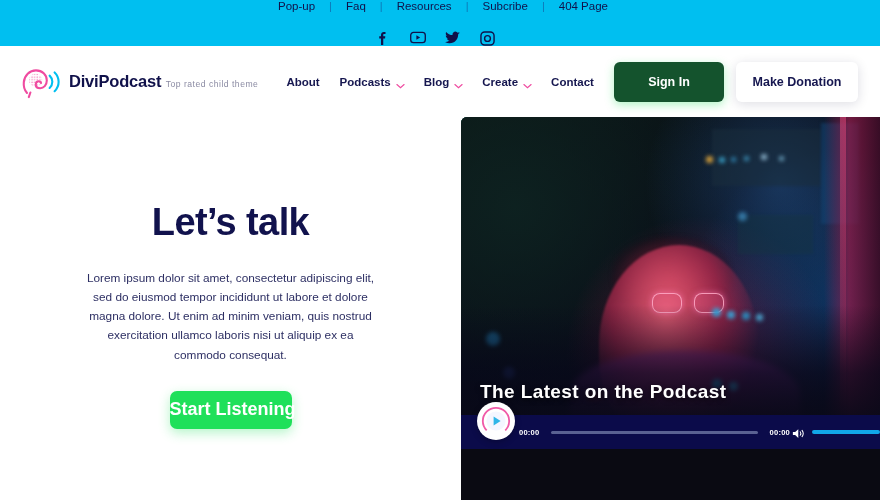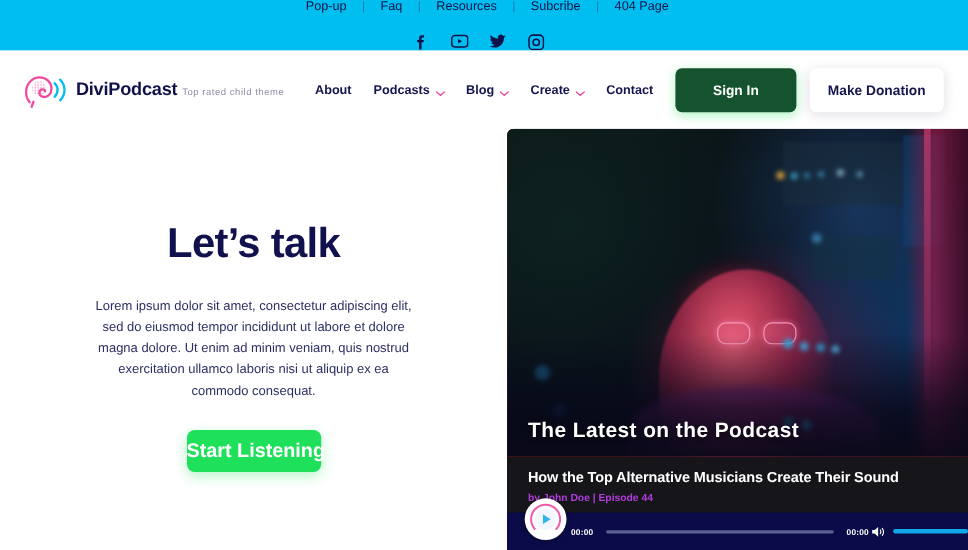--- a/index.html
+++ b/index.html
@@ -153,21 +153,21 @@
     left:461px; top:0;
     width:419px; height:383px;
     border-radius:6px 0 0 0;
     overflow:hidden;
     background:#0a0a12;
   }
   .card-photo {
     position:relative;
     height:298px;
     overflow:hidden;
-    background:#b91c1c;
+    background:#0f766e;
   }
   .ph-layer { position:absolute; inset:0; }
   .ph-bg {
     background:
       radial-gradient(circle at 76% 22%, rgba(40,90,150,.50) 0%, rgba(0,0,0,0) 34%),
       radial-gradient(circle at 90% 62%, rgba(20,110,200,.42) 0%, rgba(0,0,0,0) 36%),
       radial-gradient(circle at 57% 78%, rgba(190,30,90,.50) 0%, rgba(0,0,0,0) 40%),
       radial-gradient(circle at 13% 30%, rgba(14,36,34,.85) 0%, rgba(0,0,0,0) 55%),
       linear-gradient(150deg,#0b1614 0%,#080b16 45%,#0a0714 100%);
   }
@@ -452,24 +452,20 @@
       <div class="bok" style="left:10%;top:84%;width:12px;height:12px;background:#2a3f86;opacity:.6;"></div>
       <div class="bok" style="left:30%;top:92%;width:16px;height:10px;background:#8a2340;opacity:.75;"></div>
 
       <div class="ph-strip-r"></div>
       <div class="ph-strip-r2"></div>
 
       <div class="card-photo-overlay"></div>
       <div class="latest-title">The Latest on the Podcast</div>
     </div>
 
-    <div class="card-meta">
-      <div class="ep-title">How the Top Alternative Musicians Create Their Sound</div>
-      <div class="ep-sub">by John Doe | Episode 44</div>
-    </div>
 
     <div class="player">
       <span class="play-btn">
         <svg viewBox="0 0 34 34" width="34" height="34">
           <circle cx="17" cy="17" r="13.2" fill="none" stroke="#f05aa8" stroke-width="1.8" stroke-dasharray="62 22" transform="rotate(135 17 17)"></circle>
           <circle cx="17" cy="17" r="9.6" fill="#f4f6ff"></circle>
           <path d="M14.6 12.6l7 4.4-7 4.4z" fill="#2fb6e8"></path>
         </svg>
       </span>
       <span class="time left">00:00</span>

